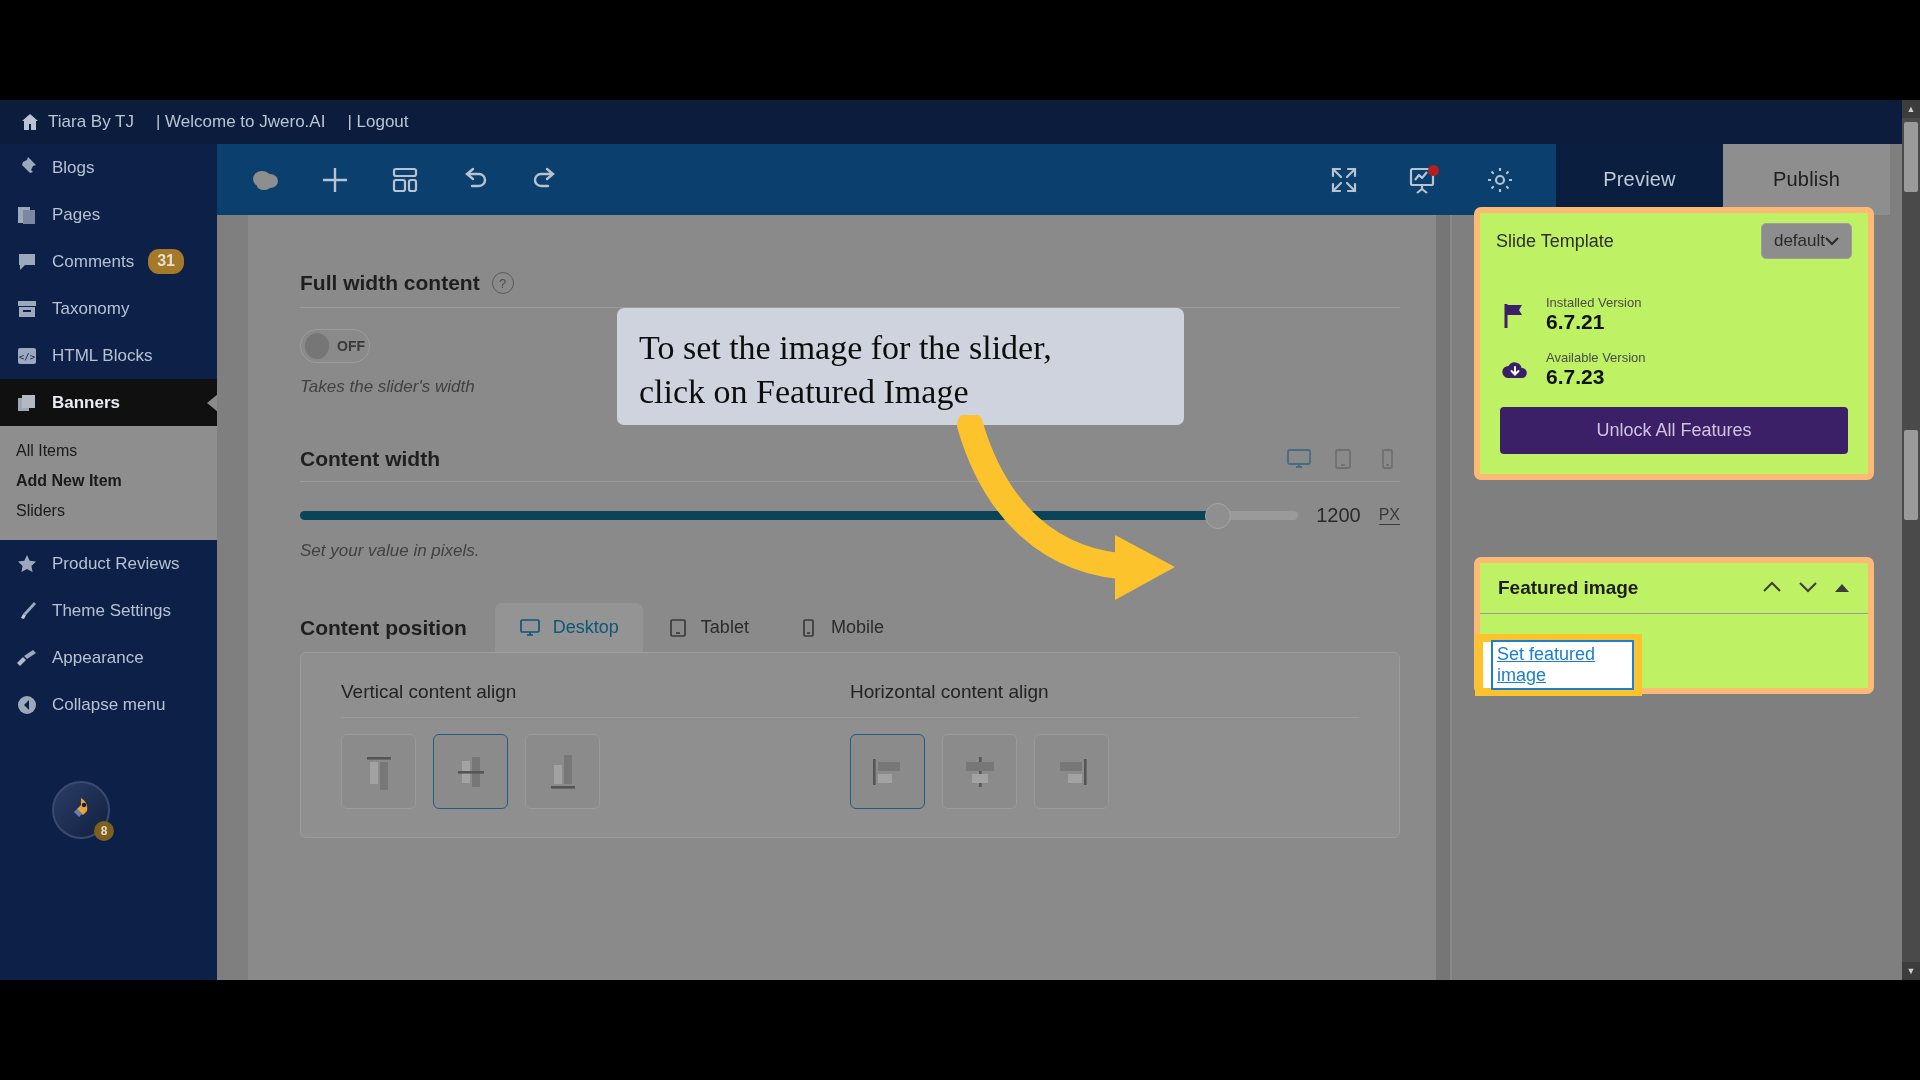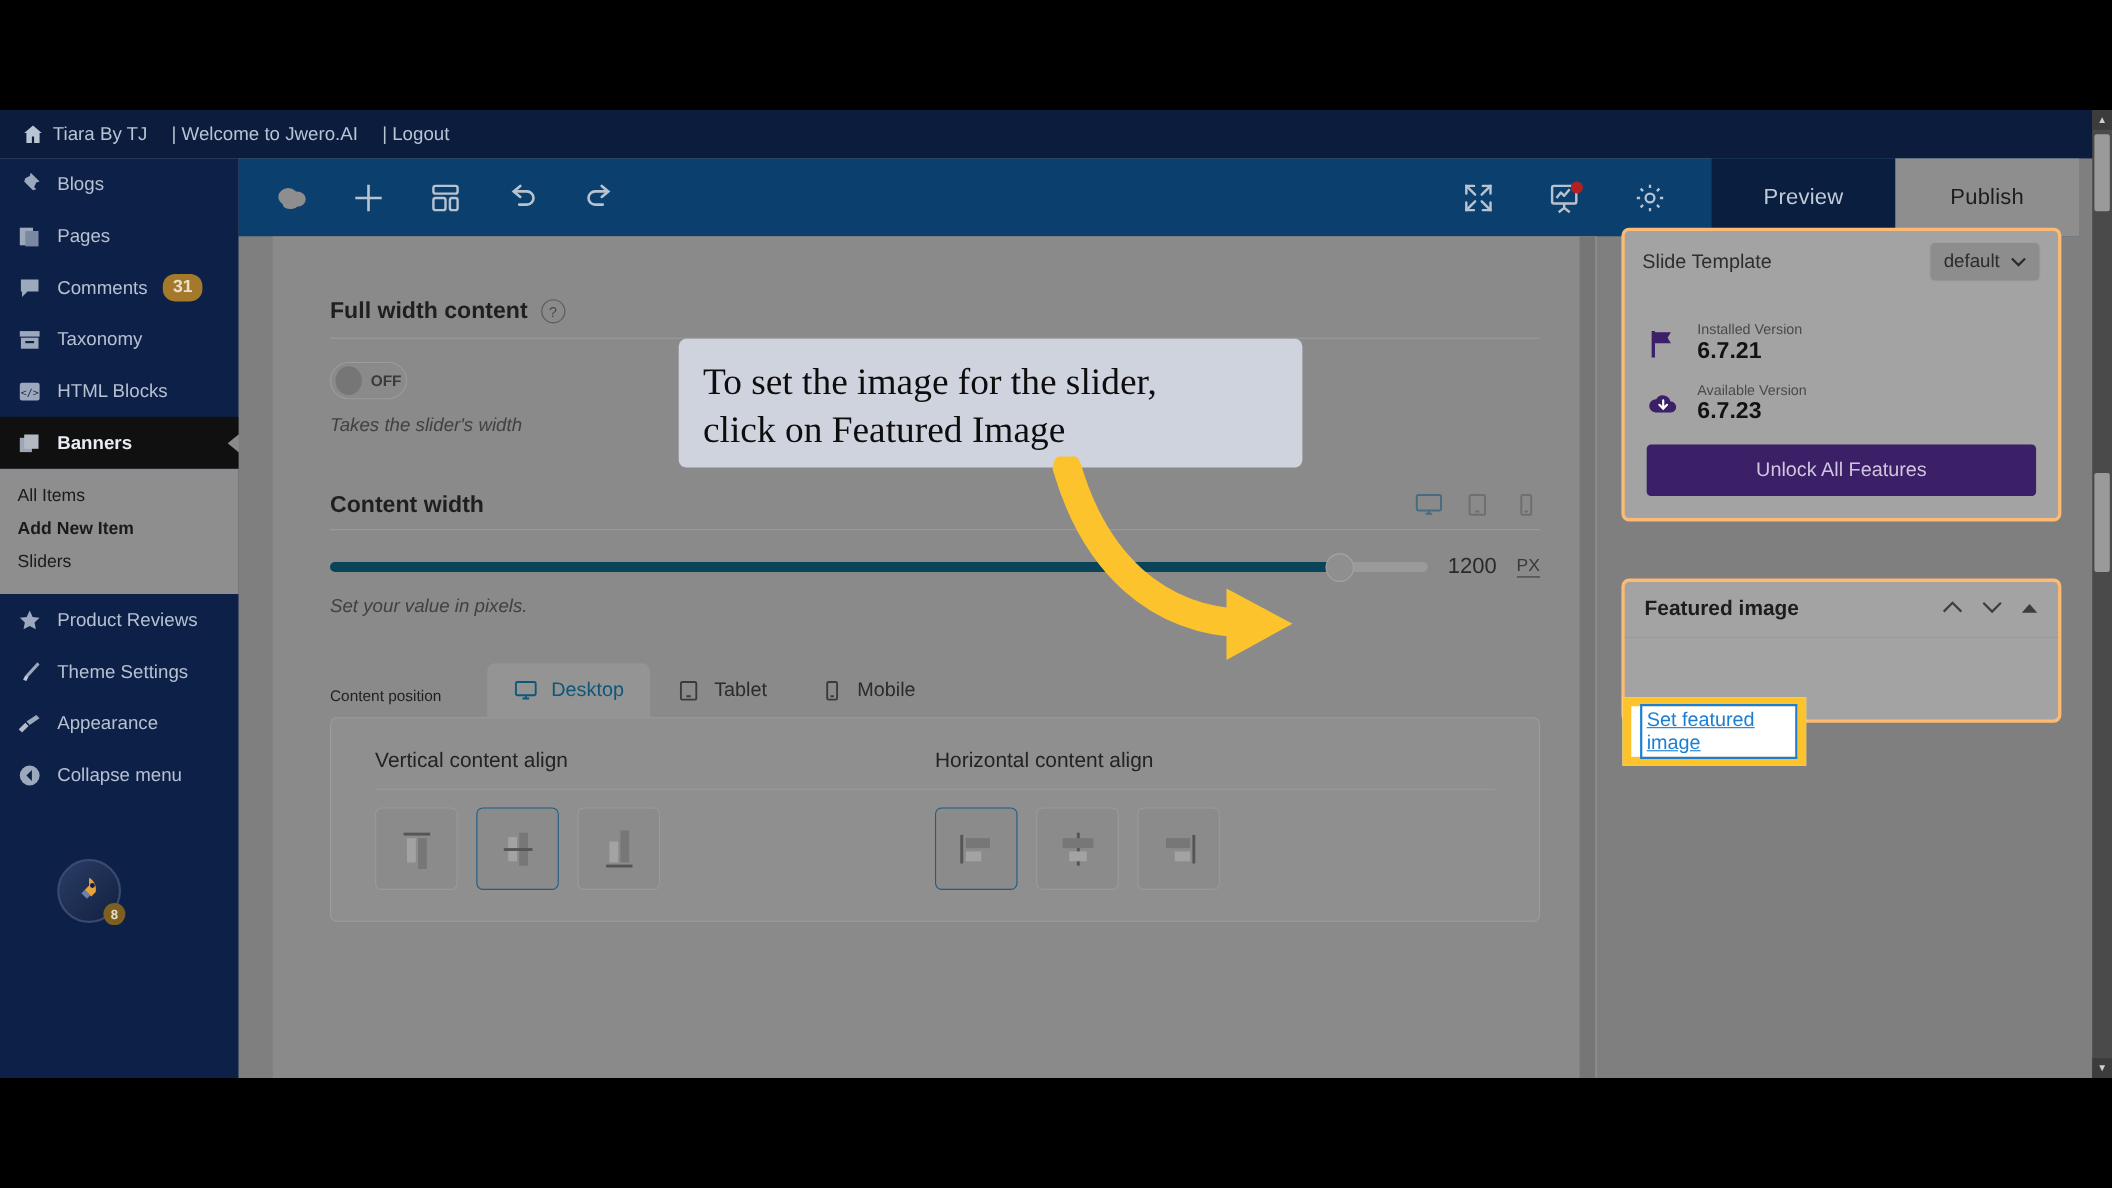--- a/index.html
+++ b/index.html
@@ -171,21 +171,21 @@
     width: 26px; height: 26px; border-radius: 50%;
     background: #8f8f8f; border: 1px solid #a5a5a5;
   }
   .slider-value { font-size: 20px; color: #2a2a2a; }
   .slider-unit { font-size: 16px; color: #3a3a3a; border-bottom: 1px solid #3a3a3a; }
 
   .device-icons { display: flex; gap: 18px; justify-content: flex-end; }
   .dev-ic { width: 26px; height: 22px; opacity: .55; }
 
   .tabs-row { display: flex; align-items: flex-end; gap: 0; }
-  .sec-label { font-size: 14px; font-weight: 400; color: #1f1f1f; padding-bottom: 12px; margin-right: 42px; }
+  .sec-label { font-size: 21px; font-weight: 700; color: #1f1f1f; padding-bottom: 12px; margin-right: 28px; }
   .tab {
     display: flex; align-items: center; gap: 12px;
     padding: 14px 24px; font-size: 18px; color: #2b2b2b;
     border-radius: 7px 7px 0 0;
   }
   .tab.active { background: #949494; color: #0d5778; }
   .tab .t-ic { width: 22px; height: 20px; }
 
   .align-card {
     background: #8f8f8f; border: 1px solid #9c9c9c;
@@ -203,32 +203,32 @@
   .opt.sel { border: 1.6px solid #1f5d84; }
 
   
   #rightbar {
     position: absolute; left: 1454px; top: 115px;
     width: 440px; height: 765px;
     background: #7f7f7f;
     padding: 0 20px;
   }
   .r-card {
-    background: #a3a3a3; border: 3px solid #fdba74; border-radius: 7px;
-    margin-bottom: 0;
+    background: #bef264; border: 6px solid #fdba74; border-radius: 7px;
+    margin-bottom: 25px;
   }
   .slide-tpl-row {
     display: flex; align-items: center; justify-content: space-between;
     padding: 10px 16px 14px 16px;
   }
   .slide-tpl-label { font-size: 18px; color: #2e2e2e; }
   .select-box {
     border: 1px solid #9e9e9e; border-radius: 5px; background: #8d8d8d;
     padding: 7px 12px; font-size: 17px; color: #2a2a2a;
-    display: flex; align-items: center; gap: 10px;
+    display: flex; align-items: center; 
   }
   .ver-row { display: flex; gap: 16px; align-items: flex-start; padding: 0 20px; }
   .ver-ic { width: 30px; height: 30px; flex: 0 0 30px; margin-top: 6px; }
   .ver-label { font-size: 13px; color: #4a4a4a; }
   .ver-num { font-size: 21px; font-weight: 700; color: #121212; }
   .unlock-btn {
     margin: 18px 20px 20px 20px; background: #3b1f67; color: #cfc6dd;
     border-radius: 4px; text-align: center; padding: 13px 0;
     font-size: 18px;
   }

